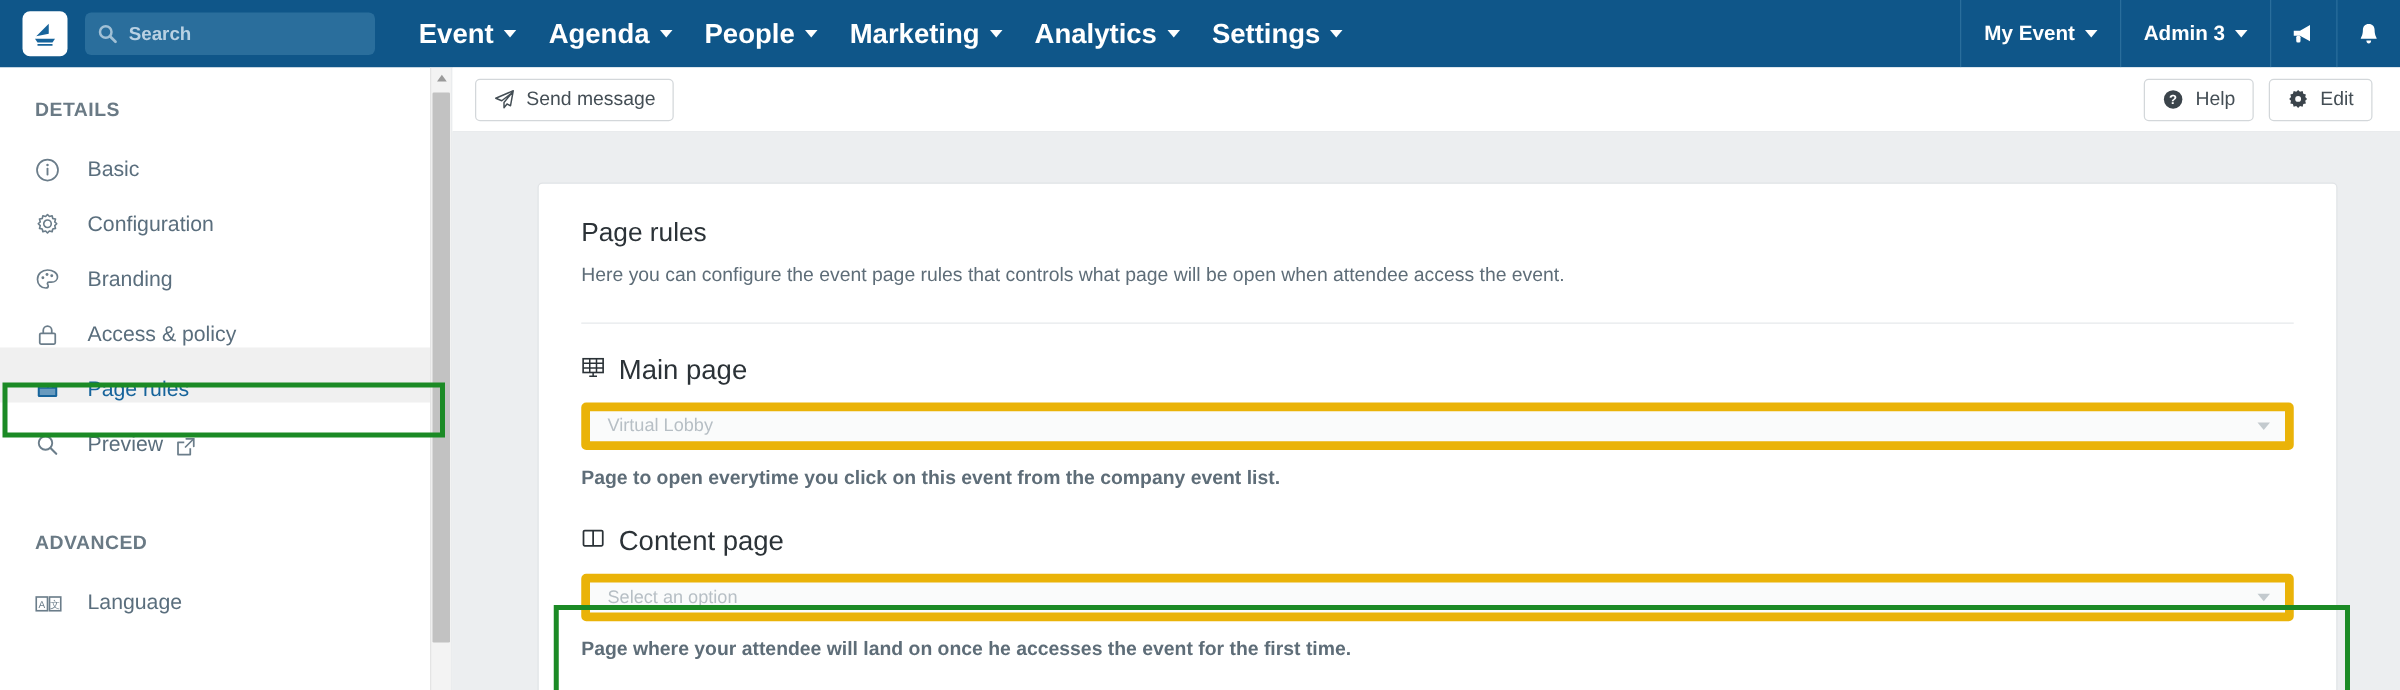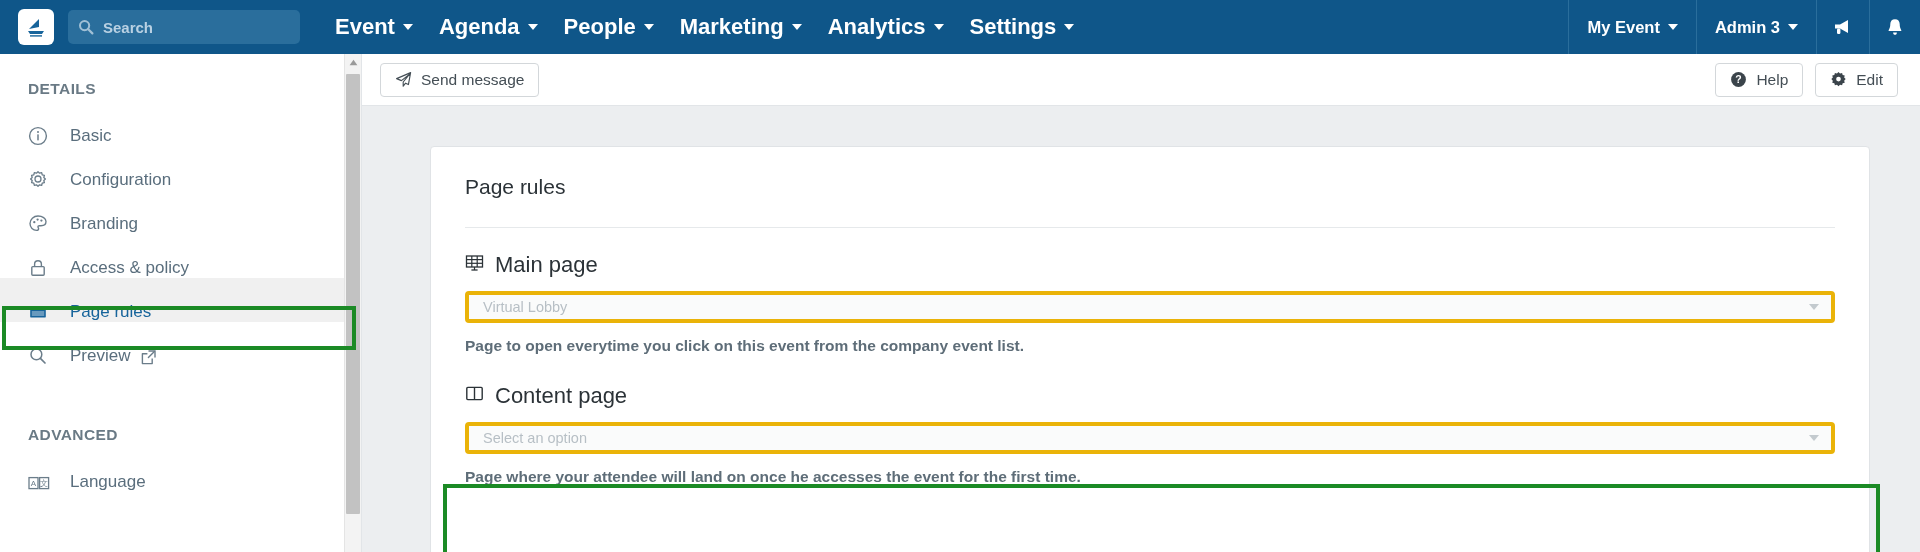--- a/index.html
+++ b/index.html
@@ -175,24 +175,24 @@
   .field-block { padding-top: 24px; }
   .field-label {
     display: flex; align-items: center; gap: 11px;
     font-size: 22px; color: #2b3237;
   }
   .select {
     margin-top: 13px;
     position: relative;
     height: 32px;
     background: #fafbfb;
-    border: 4px solid #eab308;
+    border: 7px solid #eab308;
     border-radius: 4px;
     display: flex; align-items: center;
-    padding: 0 14px;
+    padding: 12px 14px;
     cursor: pointer;
   }
   .select-value { font-size: 14.5px; color: #b7bfc5; }
   .select-caret {
     position: absolute; right: 12px; top: 50%;
     transform: translateY(-50%);
     width: 0; height: 0;
     border-left: 5px solid transparent;
     border-right: 5px solid transparent;
     border-top: 6px solid #c3cace;
@@ -404,20 +404,21 @@
           </svg>
           <span>Edit</span>
         </div>
       </div>
     </div>
 
     <div class="content-scroll">
       <div class="card">
 
         <div class="card-title">Page rules</div>
+        <div class="card-sub">Here you can configure the event page rules that controls what page will be open when attendee access the event.</div>
 
         <div class="divider"></div>
 
         <div class="field-block">
           <div class="field-label">
             <span>
               <svg width="19" height="19" viewBox="0 0 19 19">
                 <rect x="1.5" y="3" width="16" height="11" fill="none" stroke="#2b3237" stroke-width="1.3"></rect>
                 <line x1="1.5" y1="6.6" x2="17.5" y2="6.6" stroke="#2b3237" stroke-width="1.2"></line>
                 <line x1="1.5" y1="10.3" x2="17.5" y2="10.3" stroke="#2b3237" stroke-width="1.2"></line>

